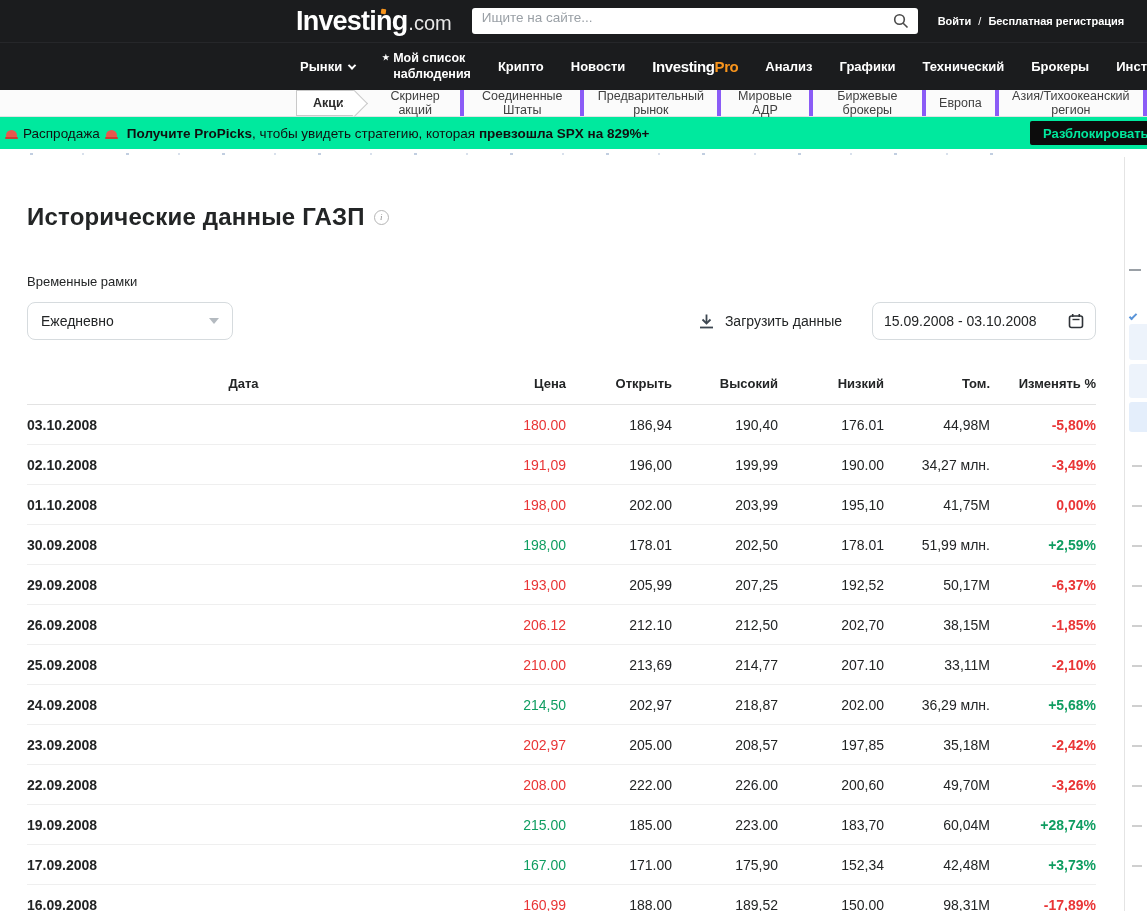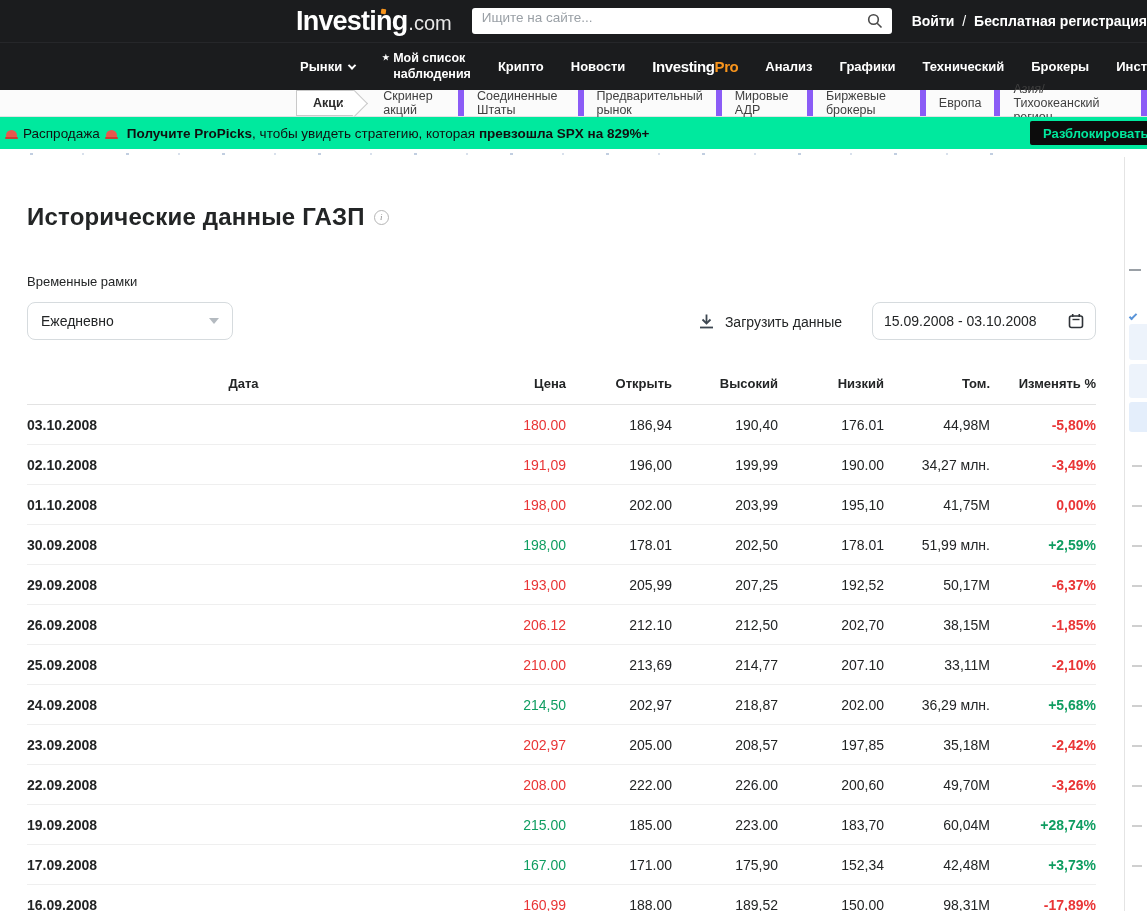--- a/index.html
+++ b/index.html
@@ -14,21 +14,21 @@
   .logo-main { color:#fff; font-size:27px; font-weight:700; letter-spacing:-0.8px; }
   .logo-dot { position:absolute; left:85px; top:3px; width:5px; height:5px;
               background:#f7941d; border-radius:1px; transform:rotate(8deg); }
   .logo-com { color:#e8e8e8; font-size:20px; font-weight:400; margin-left:1px; }
   .search { position:relative; margin-left:20px; width:446px; }
   .search input { width:100%; height:26px; border:0; border-radius:3px;
                   padding:0 36px 8px 10px; font-size:13.5px; color:#333;
                   font-family:"Liberation Sans",sans-serif; outline:none; }
   .search input::placeholder { color:#9aa0a6; }
   .search svg { position:absolute; right:9px; top:5px; }
-  .auth { margin-left:20px; color:#fff; font-size:14px; font-weight:700;
+  .auth { margin-left:20px; color:#fff; font-size:11px; font-weight:700;
           white-space:nowrap; }
   .auth span { cursor:pointer; }
   .auth .sep { font-weight:400; margin:0 4px; cursor:default; }
 
   
   .nav { background:#1b1c1e; height:48px; display:flex; align-items:center;
          gap:27px; padding-left:300px; border-top:1px solid #26272a; }
   .nav-item { color:#fff; font-size:13px; font-weight:700; white-space:nowrap;
               display:flex; align-items:center; cursor:pointer; }
   .nav-item.two-line { white-space:normal; width:102px; font-size:12.5px;
@@ -43,21 +43,21 @@
   .subnav { height:27px; background:#fbfbfb; border-bottom:1px solid #e2e2e2;
             display:flex; align-items:stretch; padding-left:296px;
             font-size:12.5px; color:#3f3f3f; }
   .crumb { position:relative; background:#fff; border:1px solid #c9c9c9; border-right:0;
            padding:0 4px 0 16px; display:flex; align-items:center; font-weight:700;
            color:#2b2b2b; cursor:pointer; }
   .crumb::after { content:""; position:absolute; right:-9px; top:3px; width:18px;
            height:18px; background:#fff; border-top:1px solid #c9c9c9;
            border-right:1px solid #c9c9c9; transform:rotate(45deg); }
   .subnav-item { display:flex; align-items:center; padding:0 13px;
-           border-right:6px solid #8b5cf6; cursor:pointer; }
+           border-right:4px solid #8b5cf6; cursor:pointer;text-align:center; }
   .subnav-item:nth-child(2) { margin-left:15px; }
 
   
   .banner { height:32px; background:#00e99e; display:flex; align-items:center;
             font-size:13.5px; color:#101010; position:relative; }
   .banner b { font-weight:700; }
   .siren { display:inline-block; width:11px; height:8px; background:#e8574d;
            border-radius:6px 6px 1px 1px; margin:0 6px; position:relative; top:1px; }
   .siren::after { content:""; position:absolute; left:-1px; right:-1px; bottom:-1px;
            height:2px; background:#c93d35; border-radius:1px; }
@@ -81,21 +81,21 @@
           color:#8f8f8f; font-size:9px; display:flex; align-items:center;
           justify-content:center; cursor:pointer; font-style:italic; font-family:"Liberation Serif",serif; }
   .tf-label { margin-top:43px; font-size:13px; color:#232526; font-weight:500; }
   .controls { display:flex; align-items:center; margin-top:13px; width:1069px; }
   .select { width:206px; height:38px; border:1px solid #d6dbde; border-radius:8px;
             display:flex; align-items:center; justify-content:space-between;
             padding:0 13px; font-size:14px; color:#232526; cursor:pointer; background:#fff; }
   .caret { width:0; height:0; border-left:5px solid transparent;
            border-right:5px solid transparent; border-top:6px solid #b4bac0; }
   .flex-sp { flex:1; }
-  .download { display:flex; align-items:flex-end; gap:10px; font-size:14px;
+  .download { display:flex; align-items:center; gap:10px; font-size:14px;
               color:#232526; margin-right:30px; cursor:pointer; }
   .datebox { width:224px; height:38px; border:1px solid #d6dbde; border-radius:8px;
              display:flex; align-items:center; justify-content:space-between;
              padding:0 11px; font-size:14px; color:#232526; cursor:pointer; background:#fff; }
 
   
   table { width:1069px; margin-top:26px; border-collapse:collapse;
           table-layout:fixed; font-size:14px; color:#232526; }
   col.c0 { width:433px; } col.cn { width:106px; }
   th { font-weight:600; font-size:13px; text-align:right; padding:10px 0 13px;

